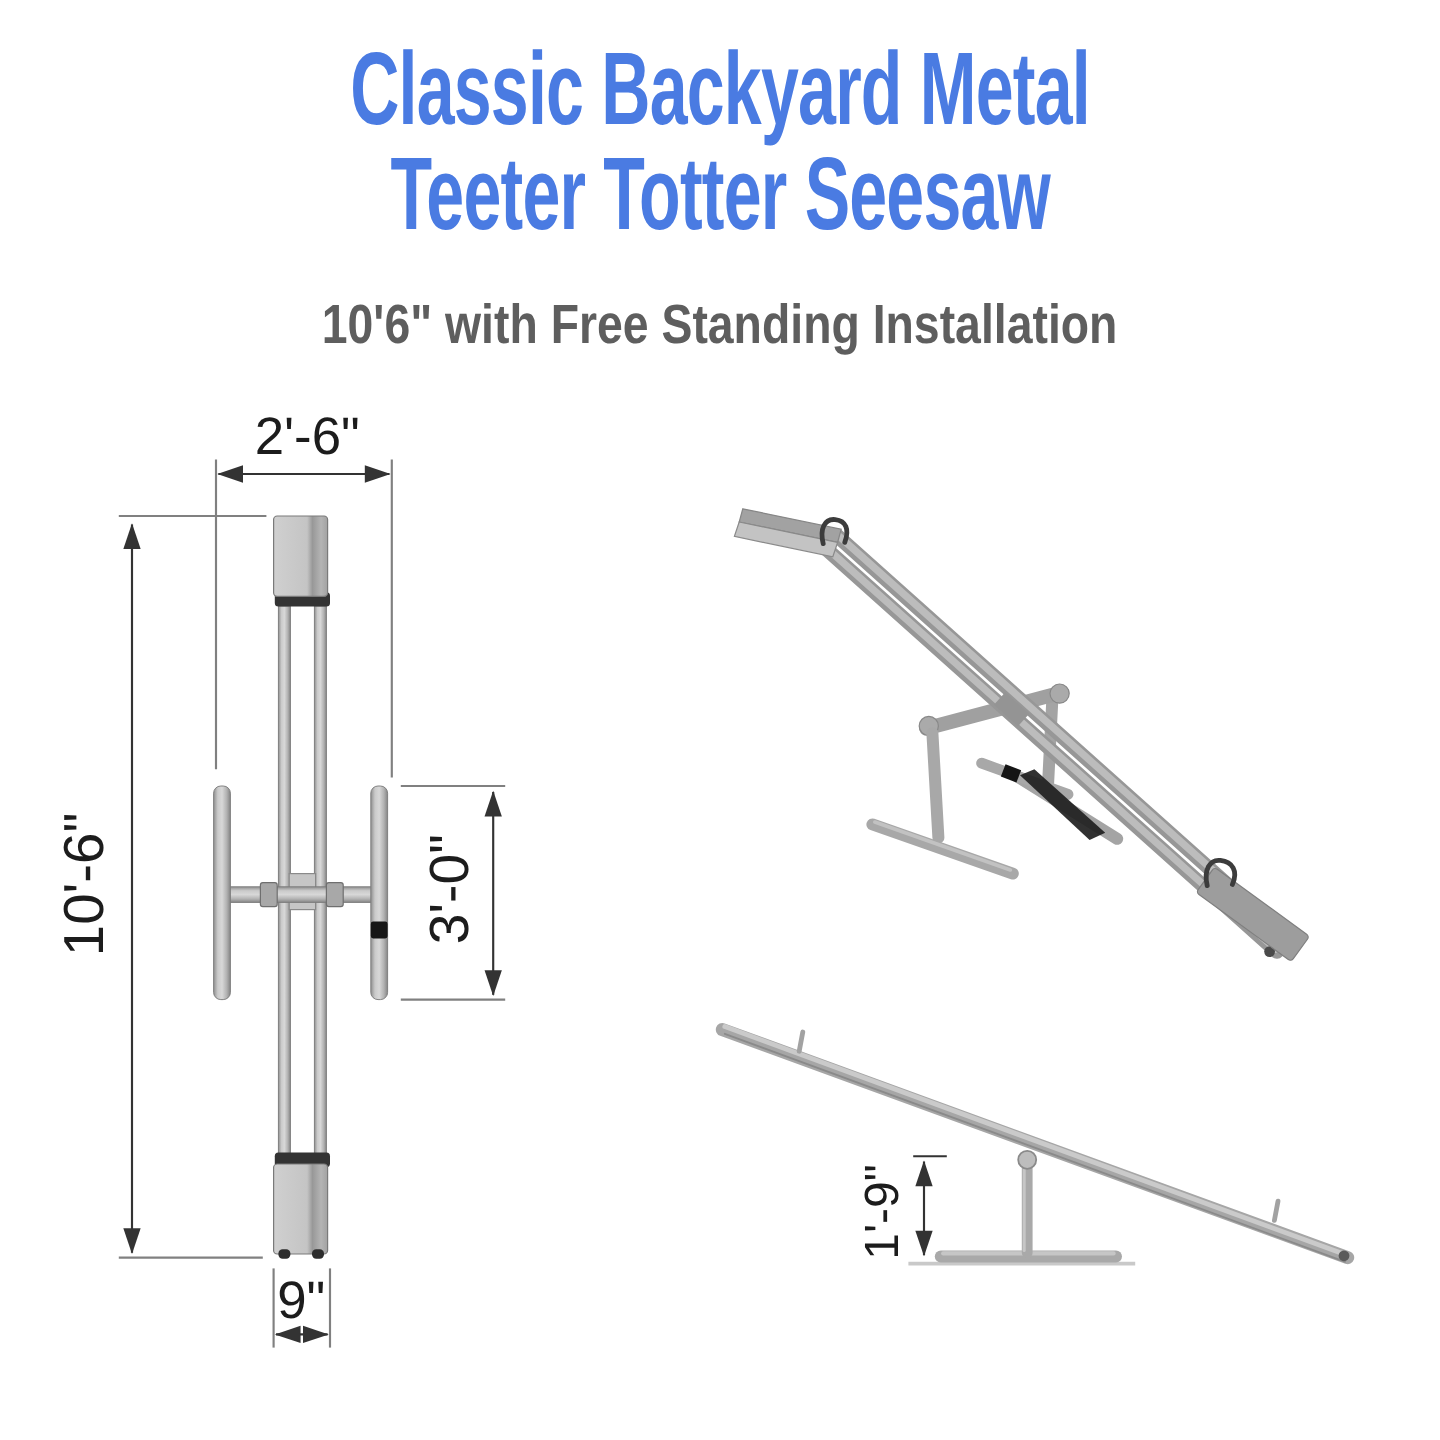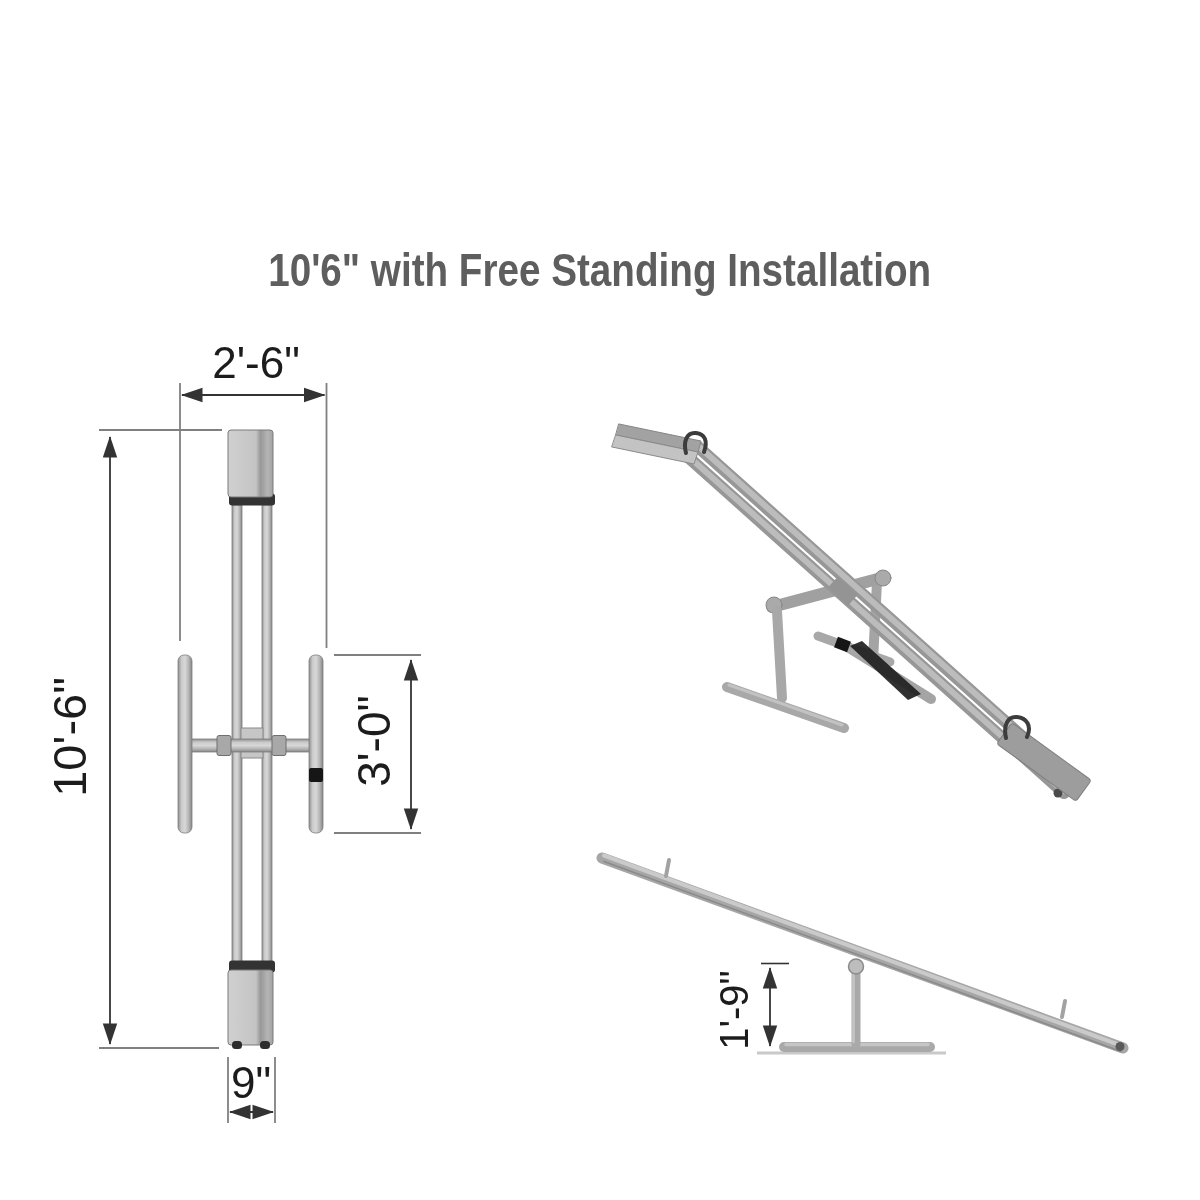--- a/index.html
+++ b/index.html
@@ -16,20 +16,24 @@
                      white-space:nowrap;}
   svg text{font-family:"Liberation Sans", sans-serif;fill:#1c1c1c;}
   .dimtxt{font-size:44px;}
   .dimtxt-sm{font-size:40px;}
 </style>
 </head>
 <body>
 
 <div id="canvas">
 
+  <div class="title">
+    <span class="tline"><span class="squeeze">Classic Backyard Metal</span></span>
+    <span class="tline"><span class="squeeze">Teeter Totter Seesaw</span></span>
+  </div>
 
   <div class="subtitle">
     <span class="squeeze">10'6" with Free Standing Installation</span>
   </div>
 
   <svg width="1200" height="1200" viewBox="0 0 1200 1200" style="position:absolute;left:0;top:0;">
     <defs>
       <marker id="ar" viewBox="0 0 12 10" refX="11" refY="5" markerWidth="13" markerHeight="11" orient="auto-start-reverse">
         <path d="M0.5,1.3 L11.5,5 L0.5,8.7 z" fill="#333333"></path>
       </marker>

